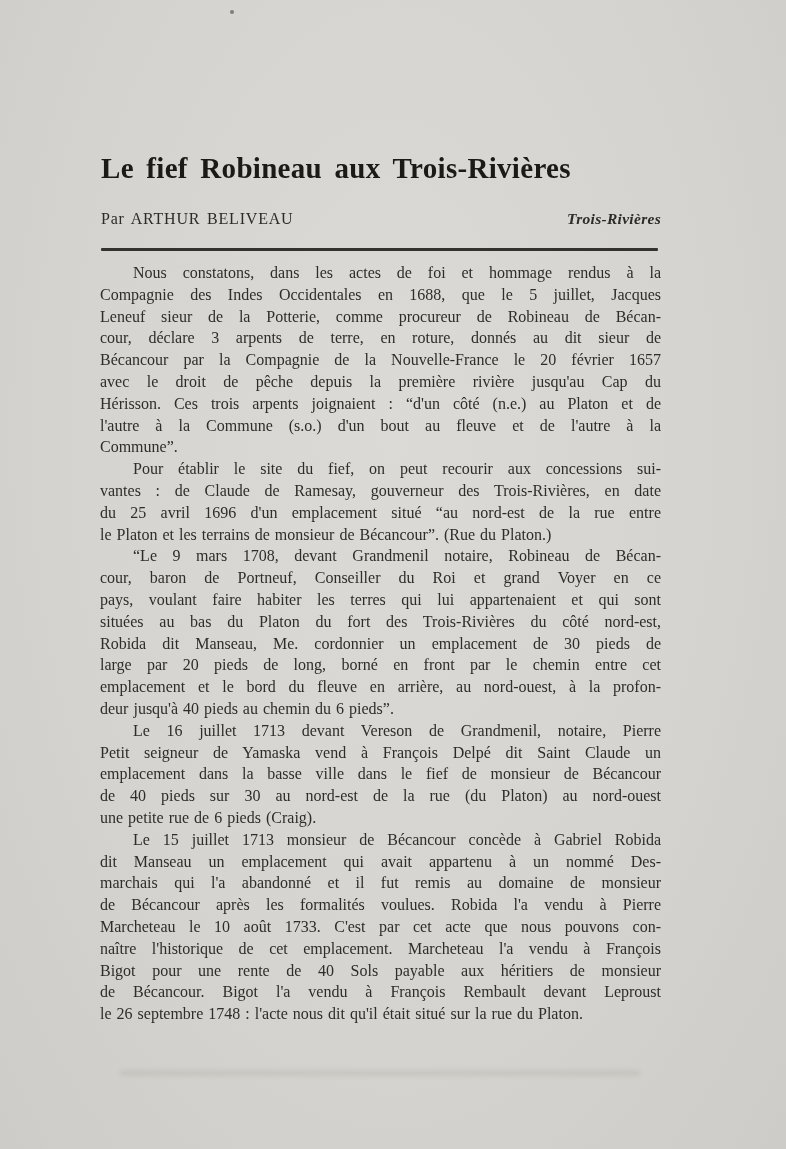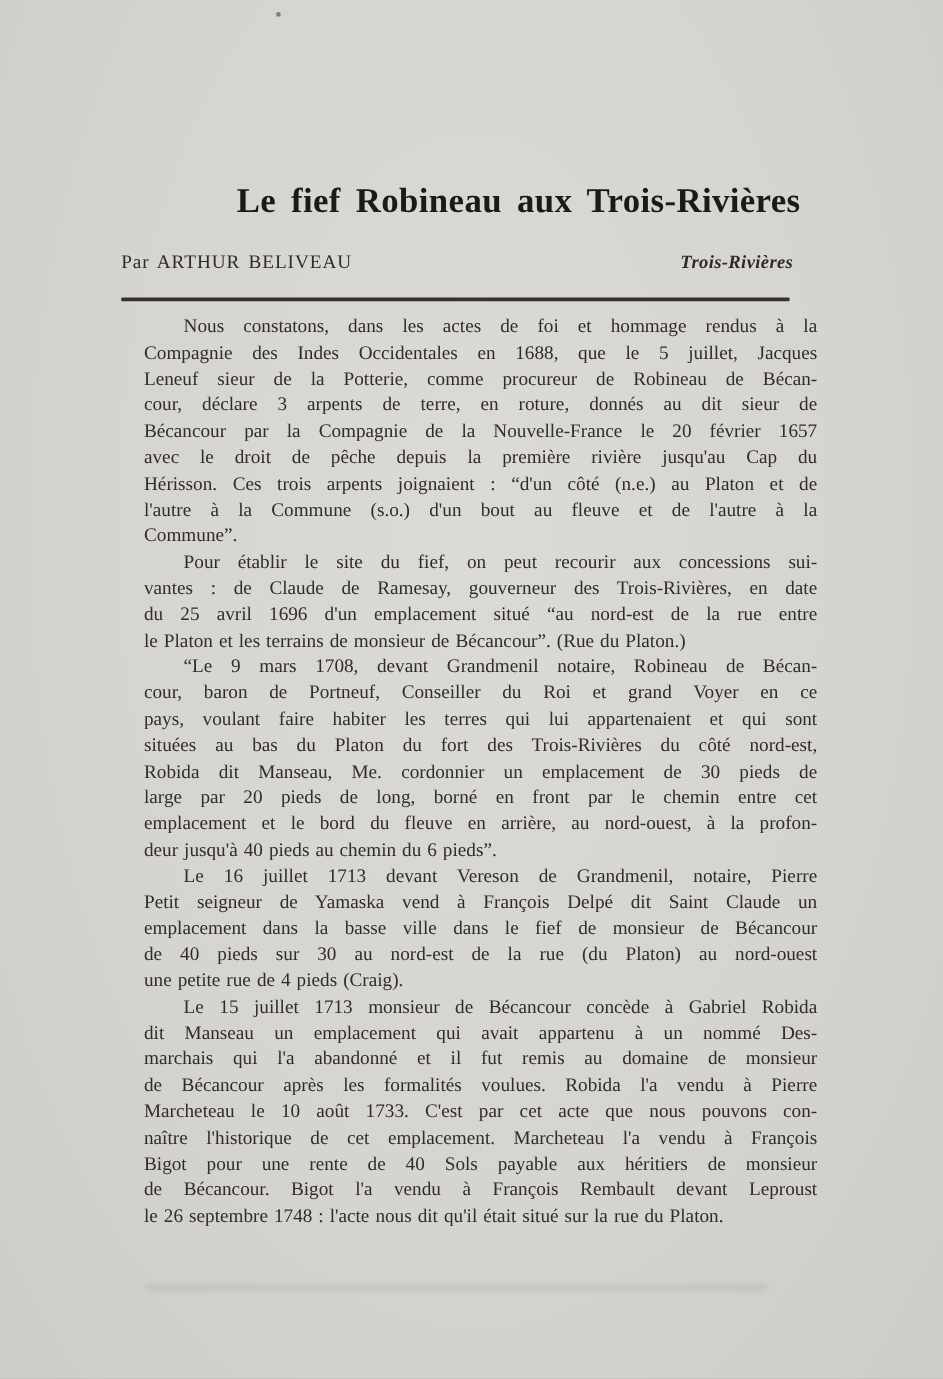--- a/index.html
+++ b/index.html
@@ -13,40 +13,40 @@
     background:radial-gradient(ellipse at 50% 38%, #dcdad6 0%, #d6d4d0 55%, #ceccc8 100%);
     color:#33302b;
   }
   .scan-speck{
     position:absolute;left:230px;top:10px;width:4px;height:4px;
     background:#6a6660;border-radius:50%;opacity:.8;
   }
   .article-title{
     position:absolute;left:101px;top:152px;width:566px;margin:0;
     font-size:29px;font-weight:bold;color:#1b1a17;
-    letter-spacing:.3px;word-spacing:5px;white-space:nowrap;text-align:right;
+    letter-spacing:.3px;word-spacing:5px;white-space:nowrap;
   }
   .byline-row{
     position:absolute;left:101px;top:210px;width:560px;
     display:flex;justify-content:space-between;align-items:flex-end;
   }
   .author-byline{
     font-size:16px;color:#2e2b27;letter-spacing:.8px;word-spacing:2px;
   }
   .place-label{
     font-size:15.5px;font-weight:bold;font-style:italic;color:#2e2b27;
     letter-spacing:.3px;
   }
   .header-rule{
     position:absolute;left:101px;top:248px;width:557px;height:2.5px;
     background:#35322d;border-radius:1px;
   }
   .article-body{
     position:absolute;left:100px;top:262px;width:561px;
-    font-size:16px;line-height:21.8px;color:#302d28;margin-left:20px;
+    font-size:16px;line-height:21.8px;color:#302d28;
   }
   .para{margin:0;}
   .line{
     text-align:justify;text-align-last:justify;-moz-text-align-last:justify;
     word-spacing:1px;
   }
   .line.first{text-indent:33px;}
   .line.last{text-align-last:left;-moz-text-align-last:left;}
   .show-through-smudge{
     position:absolute;left:120px;top:1070px;width:520px;height:6px;
@@ -98,21 +98,21 @@
         <div class="line">Robida dit Manseau, Me. cordonnier un emplacement de 30 pieds de</div>
         <div class="line">large par 20 pieds de long, borné en front par le chemin entre cet</div>
         <div class="line">emplacement et le bord du fleuve en arrière, au nord-ouest, à la profon-</div>
         <div class="line last">deur jusqu'à 40 pieds au chemin du 6 pieds”.</div>
       </div>
       <div class="para">
         <div class="line first">Le 16 juillet 1713 devant Vereson de Grandmenil, notaire, Pierre</div>
         <div class="line">Petit seigneur de Yamaska vend à François Delpé dit Saint Claude un</div>
         <div class="line">emplacement dans la basse ville dans le fief de monsieur de Bécancour</div>
         <div class="line">de 40 pieds sur 30 au nord-est de la rue (du Platon) au nord-ouest</div>
-        <div class="line last">une petite rue de 4 pieds (Craig).</div>
+        <div class="line last">une petite rue de 6 pieds (Craig).</div>
       </div>
       <div class="para">
         <div class="line first">Le 15 juillet 1713 monsieur de Bécancour concède à Gabriel Robida</div>
         <div class="line">dit Manseau un emplacement qui avait appartenu à un nommé Des-</div>
         <div class="line">marchais qui l'a abandonné et il fut remis au domaine de monsieur</div>
         <div class="line">de Bécancour après les formalités voulues. Robida l'a vendu à Pierre</div>
         <div class="line">Marcheteau le 10 août 1733. C'est par cet acte que nous pouvons con-</div>
         <div class="line">naître l'historique de cet emplacement. Marcheteau l'a vendu à François</div>
         <div class="line">Bigot pour une rente de 40 Sols payable aux héritiers de monsieur</div>
         <div class="line">de Bécancour. Bigot l'a vendu à François Rembault devant Leproust</div>

